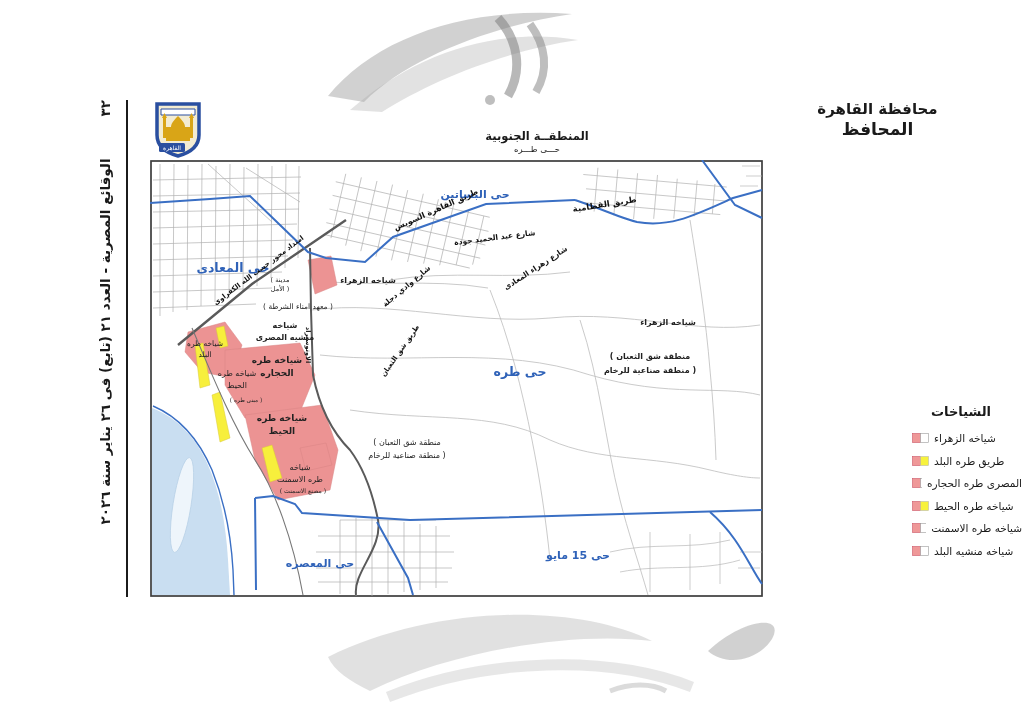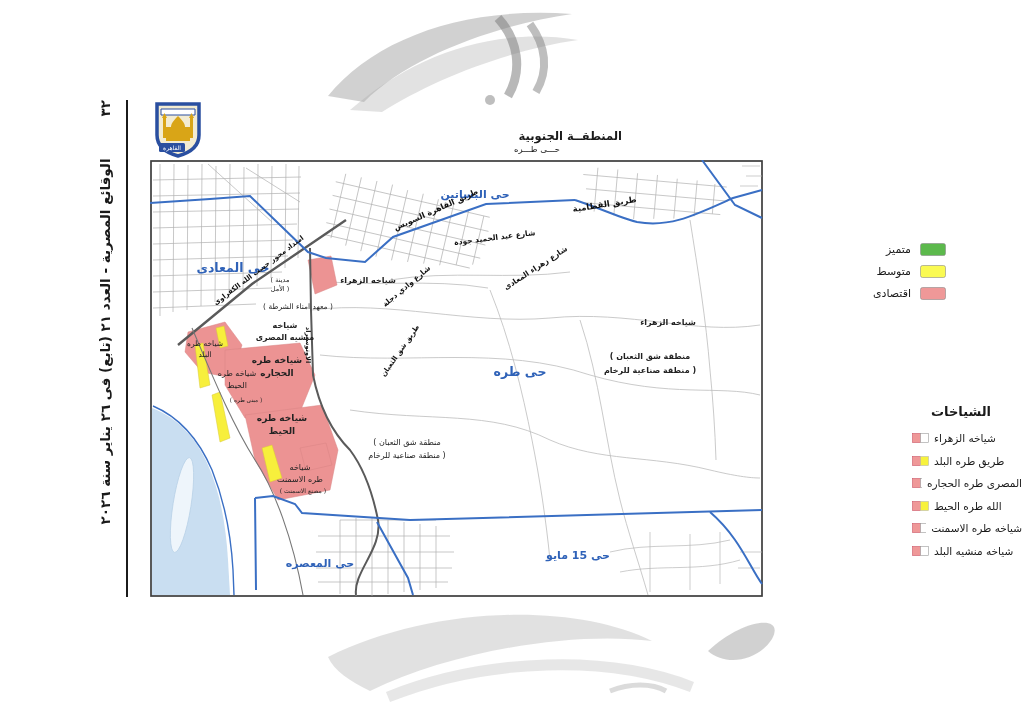--- a/index.html
+++ b/index.html
@@ -19,21 +19,21 @@
   .qlegend{position:absolute;left:856px;top:238px;width:90px;direction:ltr;}
   .qlegend .row{display:flex;align-items:center;justify-content:flex-end;gap:9px;height:22px;}
   .qlegend .lab{font-size:11px;white-space:nowrap;}
   
   .slegend{position:absolute;left:872px;top:404px;width:150px;direction:ltr;}
   .slegend .title{font-size:13px;font-weight:bold;text-align:center;margin:0 0 8px 28px;}
   .slegend .row{display:flex;align-items:center;gap:5px;height:22.5px;margin-left:40px;}
   .slegend .lab{font-size:10.5px;white-space:nowrap;}
   
   .map-title{position:absolute;left:452px;top:129px;width:170px;text-align:center;line-height:1.3;}
-  .map-title .l1{font-size:11.5px;font-weight:bold;text-align:right;}
+  .map-title .l1{font-size:11.5px;font-weight:bold;}
   .map-title .l2{font-size:8.5px;font-weight:normal;}
   
   .logo{position:absolute;left:153px;top:101px;}
   .map-svg{position:absolute;left:150px;top:160px;}
   .wm{position:absolute;pointer-events:none;}
   svg text{font-family:"DejaVu Sans",sans-serif;}
   .t-district{fill:#2f62b8;font-weight:bold;}
   .t-road{fill:#111;font-weight:bold;}
   .t-area{fill:#222;}
   .t-area-b{fill:#222;font-weight:bold;}
@@ -59,41 +59,25 @@
   </svg>
 
   <div class="sidebar-rule"></div>
   <div class="sidebar-rotated">
     <div class="sidebar-inner">
       <span>٣٢</span>
       <span>الوقائع المصرية - العدد ٢١ (تابع) فى ٢٦ يناير سنة ٢٠٢٦</span>
     </div>
   </div>
 
-
-  <div class="qlegend">
-    <div class="row">
-      <span class="lab">متميز</span>
-      <svg width="26" height="13">
-        <rect x="0.5" y="0.5" width="25" height="12" rx="2" stroke="#8a8a8a" stroke-width="0.6" fill="#5cb94c"></rect>
-        </svg>
-    </div>
-    <div class="row">
-      <span class="lab">متوسط</span>
-      <svg width="26" height="13">
-        <rect x="0.5" y="0.5" width="25" height="12" rx="2" stroke="#8a8a8a" stroke-width="0.6" fill="#fafa52"></rect>
-        </svg>
-    </div>
-    <div class="row">
-      <span class="lab">اقتصادى</span>
-      <svg width="26" height="13">
-        <rect x="0.5" y="0.5" width="25" height="12" rx="2" stroke="#8a8a8a" stroke-width="0.6" fill="#ef9898"></rect>
-        </svg>
-    </div>
-  </div>
+  <div class="gov-header">
+    <div class="l1">محافظة القاهرة</div>
+    <div class="l2">المحافظ</div>
+  </div>
+
 
   <div class="slegend">
     <div class="title">الشياخات</div>
 
     <div class="row">
       <svg width="17" height="10">
         <rect x="0.5" y="0.5" width="8" height="9" stroke="#c56" stroke-width="0.6" fill="#ef9898"></rect>
         <rect x="8.5" y="0.5" width="8" height="9" stroke="#999" stroke-width="0.6" fill="#ffffff"></rect>
         </svg>
       <span class="lab">شياخه الزهراء</span>
@@ -110,21 +94,21 @@
         <rect x="0.5" y="0.5" width="8" height="9" stroke="#c56" stroke-width="0.6" fill="#ef9898"></rect>
         <rect x="8.5" y="0.5" width="8" height="9" stroke="#999" stroke-width="0.6" fill="#ffffff"></rect>
         </svg>
       <span class="lab">المصرى طره الحجاره</span>
     </div>
     <div class="row">
       <svg width="17" height="10">
         <rect x="0.5" y="0.5" width="8" height="9" stroke="#c56" stroke-width="0.6" fill="#ef9898"></rect>
         <rect x="8.5" y="0.5" width="8" height="9" stroke="#bba" stroke-width="0.6" fill="#f7f23c"></rect>
         </svg>
-      <span class="lab">الله طره الحيط</span>
+      <span class="lab">شياخه طره الحيط</span>
     </div>
     <div class="row">
       <svg width="17" height="10">
         <rect x="0.5" y="0.5" width="8" height="9" stroke="#c56" stroke-width="0.6" fill="#ef9898"></rect>
         <rect x="8.5" y="0.5" width="8" height="9" stroke="#999" stroke-width="0.6" fill="#ffffff"></rect>
         </svg>
       <span class="lab">شياخه طره الاسمنت</span>
     </div>
     <div class="row">
       <svg width="17" height="10">

